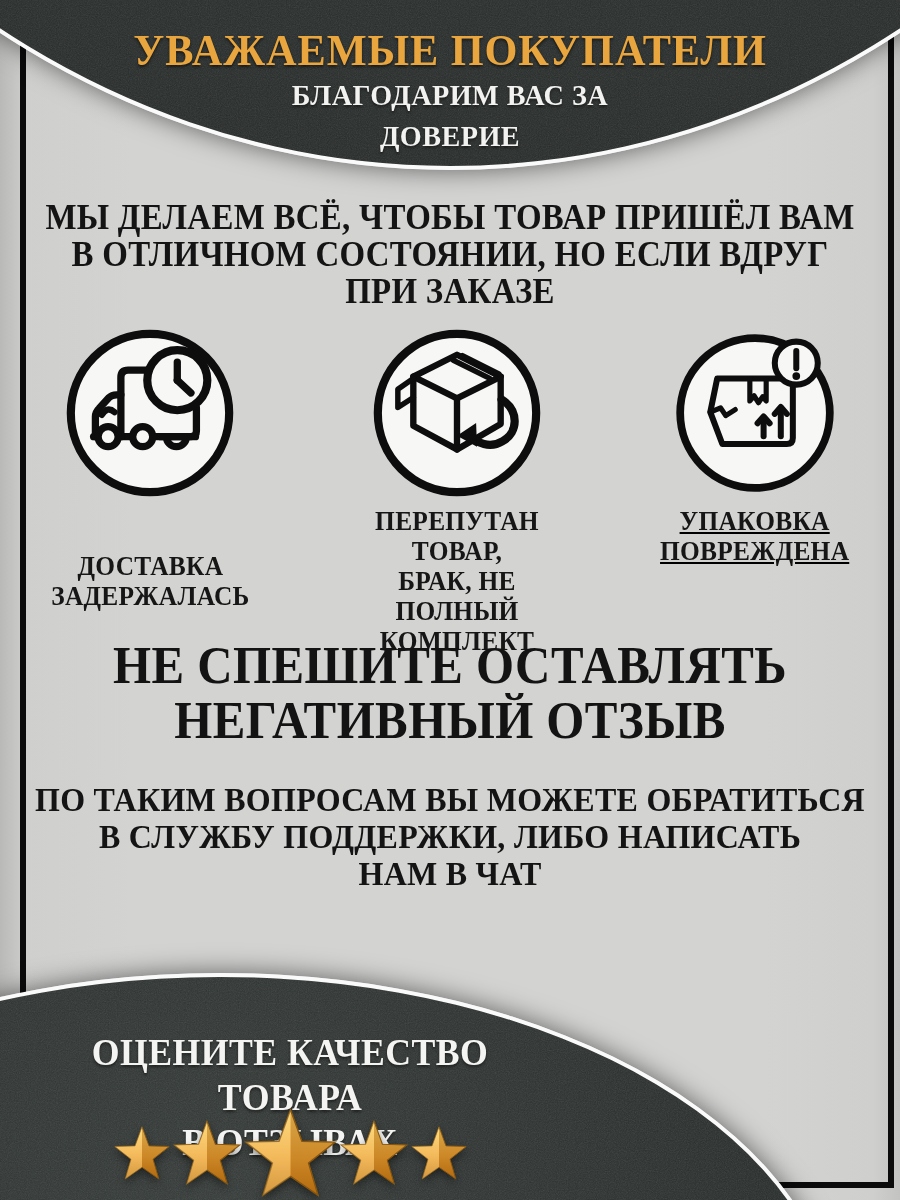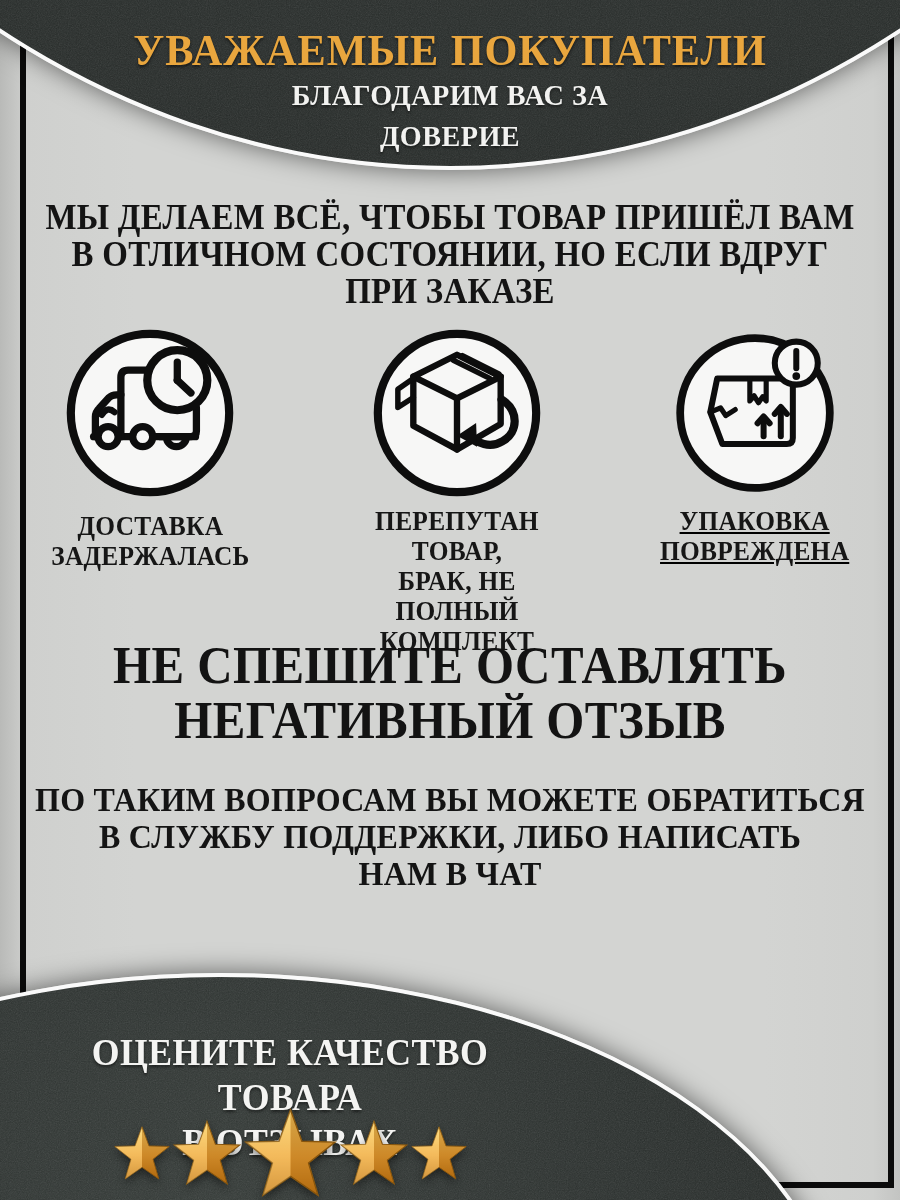--- a/index.html
+++ b/index.html
@@ -43,21 +43,21 @@
   }
 
   .intro {
     position: absolute; left: 0; top: 199px; width: 900px; text-align: center;
     font-size: 35px; font-weight: 700; line-height: 37px; color: #141414;
     letter-spacing: 0.3px;
   }
 
   .columns { position: absolute; left: 0; top: 322px; width: 900px; }
   .col { position: absolute; top: 0; display: flex; flex-direction: column; align-items: center; }
-  .col-1 { left: 40px;  width: 220px; }
+  .col-1 { left: 40px;  width: 220px; gap: 40px; }
   .col-2 { left: 332px; width: 250px; }
   .col-3 { left: 640px; width: 230px; text-decoration: underline; }
   .issue-icon { width: 182px; height: 182px; }
   .col-3 .issue-icon { width: 172px; height: 172px; margin-top: 5px; }
   .issue-label {
     margin-top: 7px; text-align: center; font-size: 27px; font-weight: 700;
     line-height: 30px; color: #161616; letter-spacing: 0.3px;
   }
   .col-2 .issue-label { margin-top: 2px; }
 

